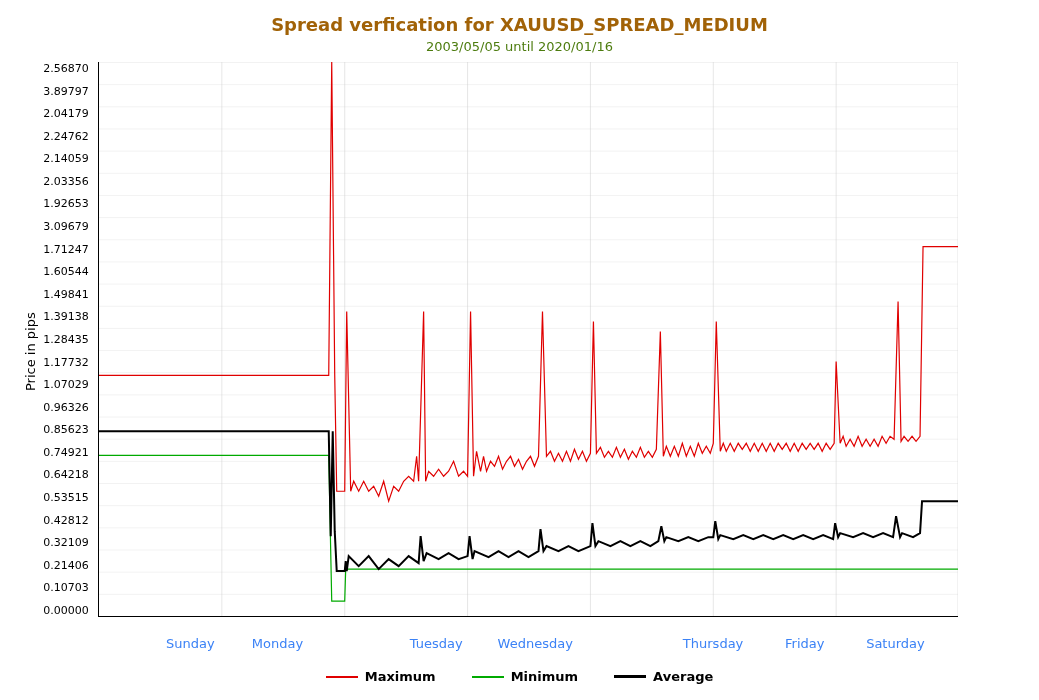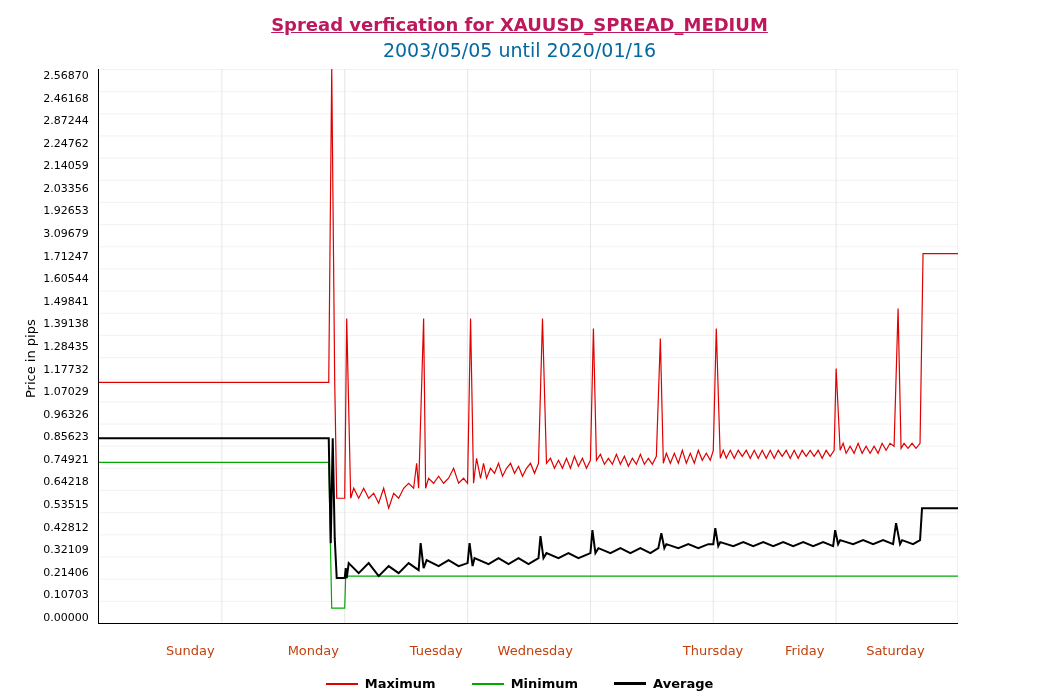--- a/index.html
+++ b/index.html
@@ -16,26 +16,25 @@
       position: relative;
       display: flex;
       flex-direction: column;
       align-items: center;
     }
     .chart-title {
       font-size: 18px;
       font-weight: bold;
       margin-top: 14px;
       margin-bottom: 4px;
-      color: #be185d;
-      text-decoration: underline;
+      color: #a16207;
     }
     .chart-subtitle {
-      font-size: 19px;
-      color: #0369a1;
+      font-size: 13px;
+      color: #4d7c0f;
       margin-bottom: 8px;
     }
     .chart-wrap {
       display: flex;
       flex-direction: row;
       width: 1000px;
       height: 570px;
     }
     .y-axis-label {
       writing-mode: vertical-rl;
@@ -66,21 +65,21 @@
       border-left: 1px solid #000;
       border-bottom: 1px solid #000;
     }
     .x-axis-labels {
       display: flex;
       flex-direction: row;
       justify-content: space-between;
       width: 860px;
       margin-left: 79px;
       font-size: 13px;
-      color: #c2410c;
+      color: #3b82f6;
       margin-top: 4px;
     }
     .legend {
       display: flex;
       gap: 36px;
       margin-top: 18px;
       align-items: center;
       font-size: 13px;
       font-weight: bold;
     }
@@ -99,22 +98,22 @@
 <body>
 
 <div class="chart-container">
   <div class="chart-title">Spread verfication for XAUUSD_SPREAD_MEDIUM</div>
   <div class="chart-subtitle">2003/05/05 until 2020/01/16</div>
 
   <div class="chart-wrap">
     <div class="y-axis-label">Price in pips</div>
     <div class="y-tick-labels" id="ytick-container">
         <div>2.56870</div>
-        <div>2.46168</div>
-        <div>2.87244</div>
+        <div>3.89797</div>
+        <div>2.04179</div>
         <div>2.24762</div>
         <div>2.14059</div>
         <div>2.03356</div>
         <div>1.92653</div>
         <div>3.09679</div>
         <div>1.71247</div>
         <div>1.60544</div>
         <div>1.49841</div>
         <div>1.39138</div>
         <div>1.28435</div>
@@ -206,21 +205,21 @@
           742,472 755,476 765,472 775,476 785,472 795,476
           798,455 802,476
           804,472 815,476 822,472
           824,440 860,440
         "></polyline>
     </svg>
   </div>
 
   <div class="x-axis-labels" id="xtick-container">
       <div style="text-align: center; flex: 1 1 0%;">Sunday</div>
-      <div style="text-align: center; flex: 1 1 0%;">Monday</div>
+      <div style="text-align: left; flex: 1 1 0%;">Monday</div>
       <div style="text-align: center; flex: 1 1 0%;">Tuesday</div>
       <div style="text-align: left; flex: 1 1 0%;">Wednesday</div>
       <div style="text-align: right; flex: 1 1 0%;">Thursday</div>
       <div style="text-align: center; flex: 1 1 0%;">Friday</div>
       <div style="text-align: left; flex: 1 1 0%;">Saturday</div>
     </div>
 
   <div class="legend" id="legend-container">
       <div class="legend-item">
         <span class="legend-line" style="background: rgb(224, 0, 0); height: 2px;"></span>

